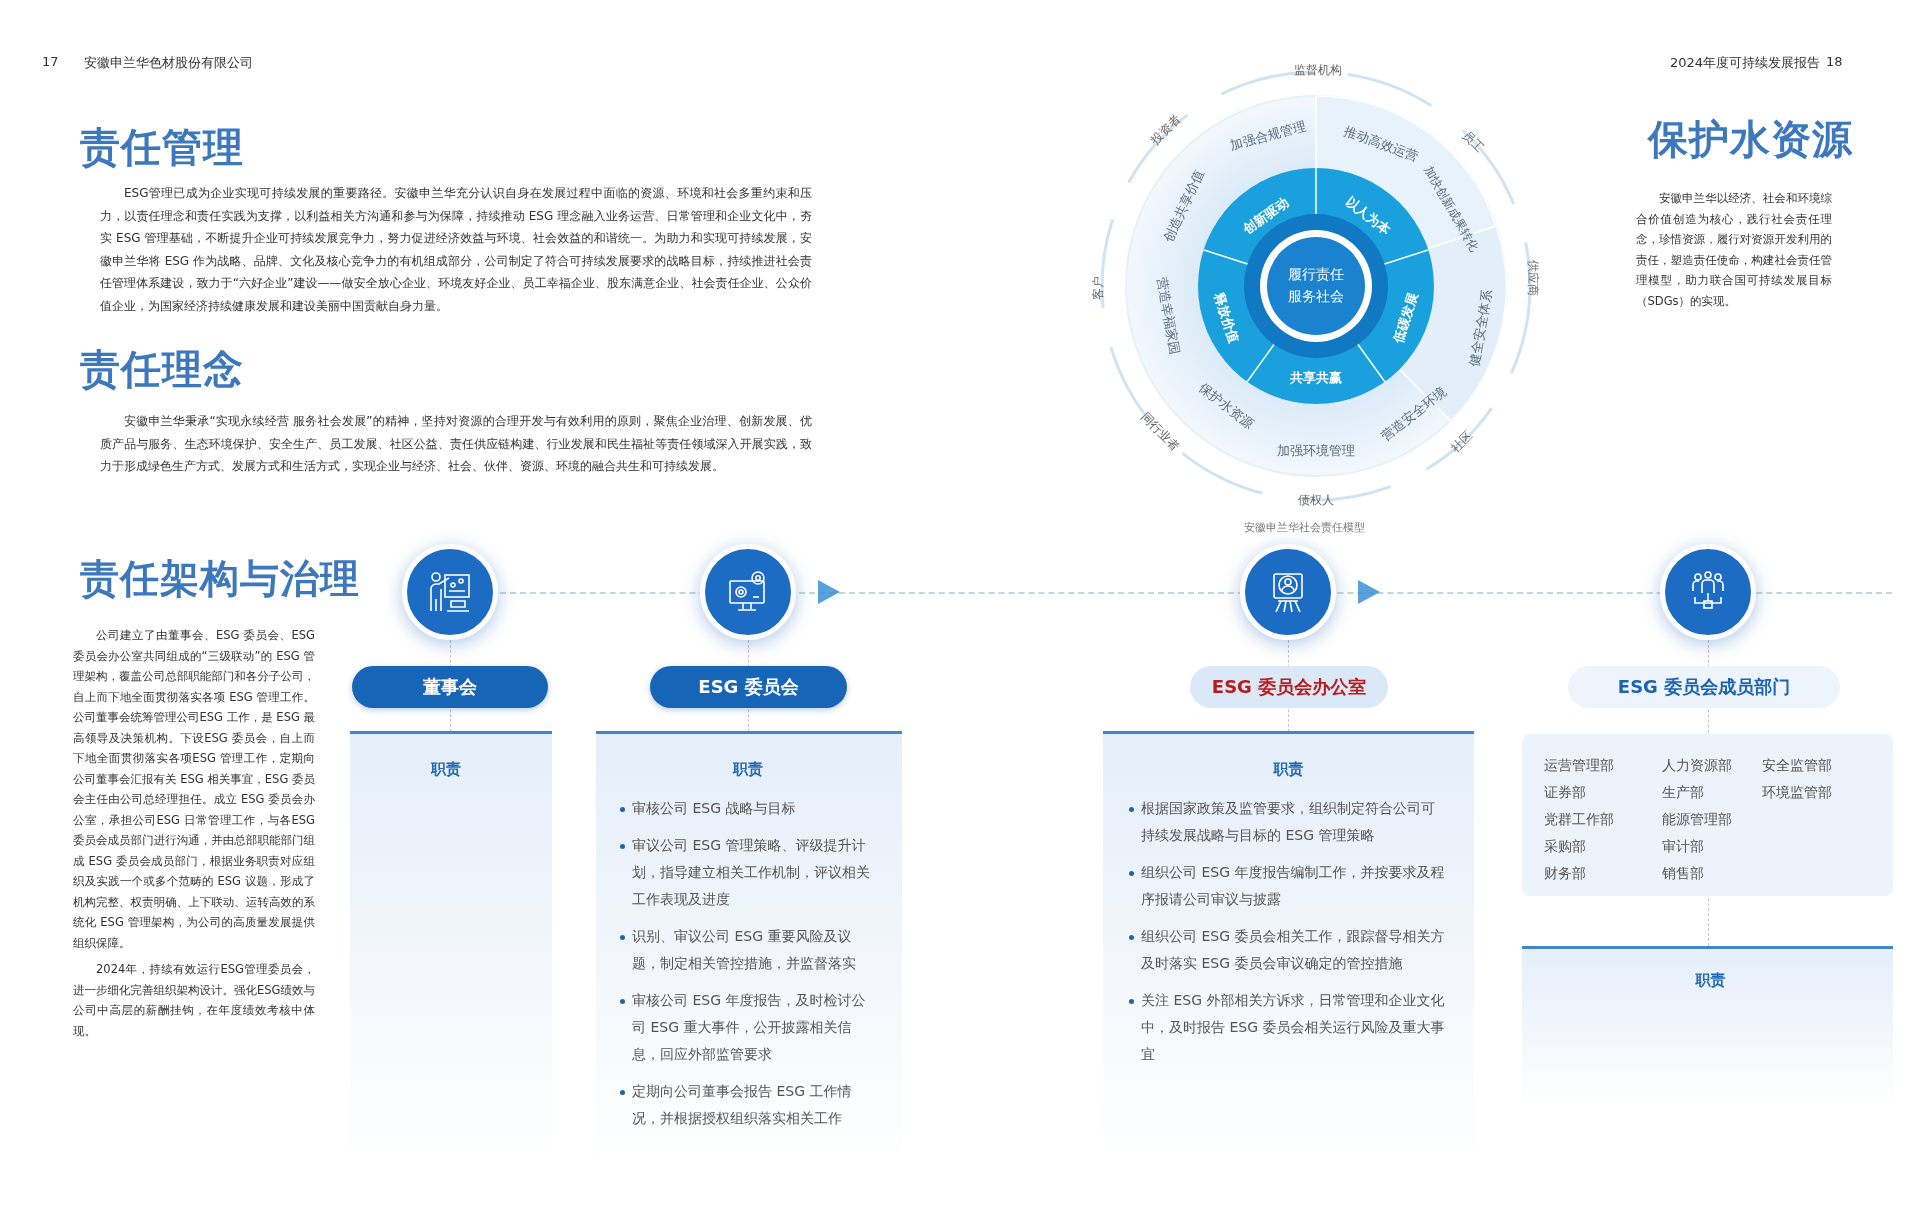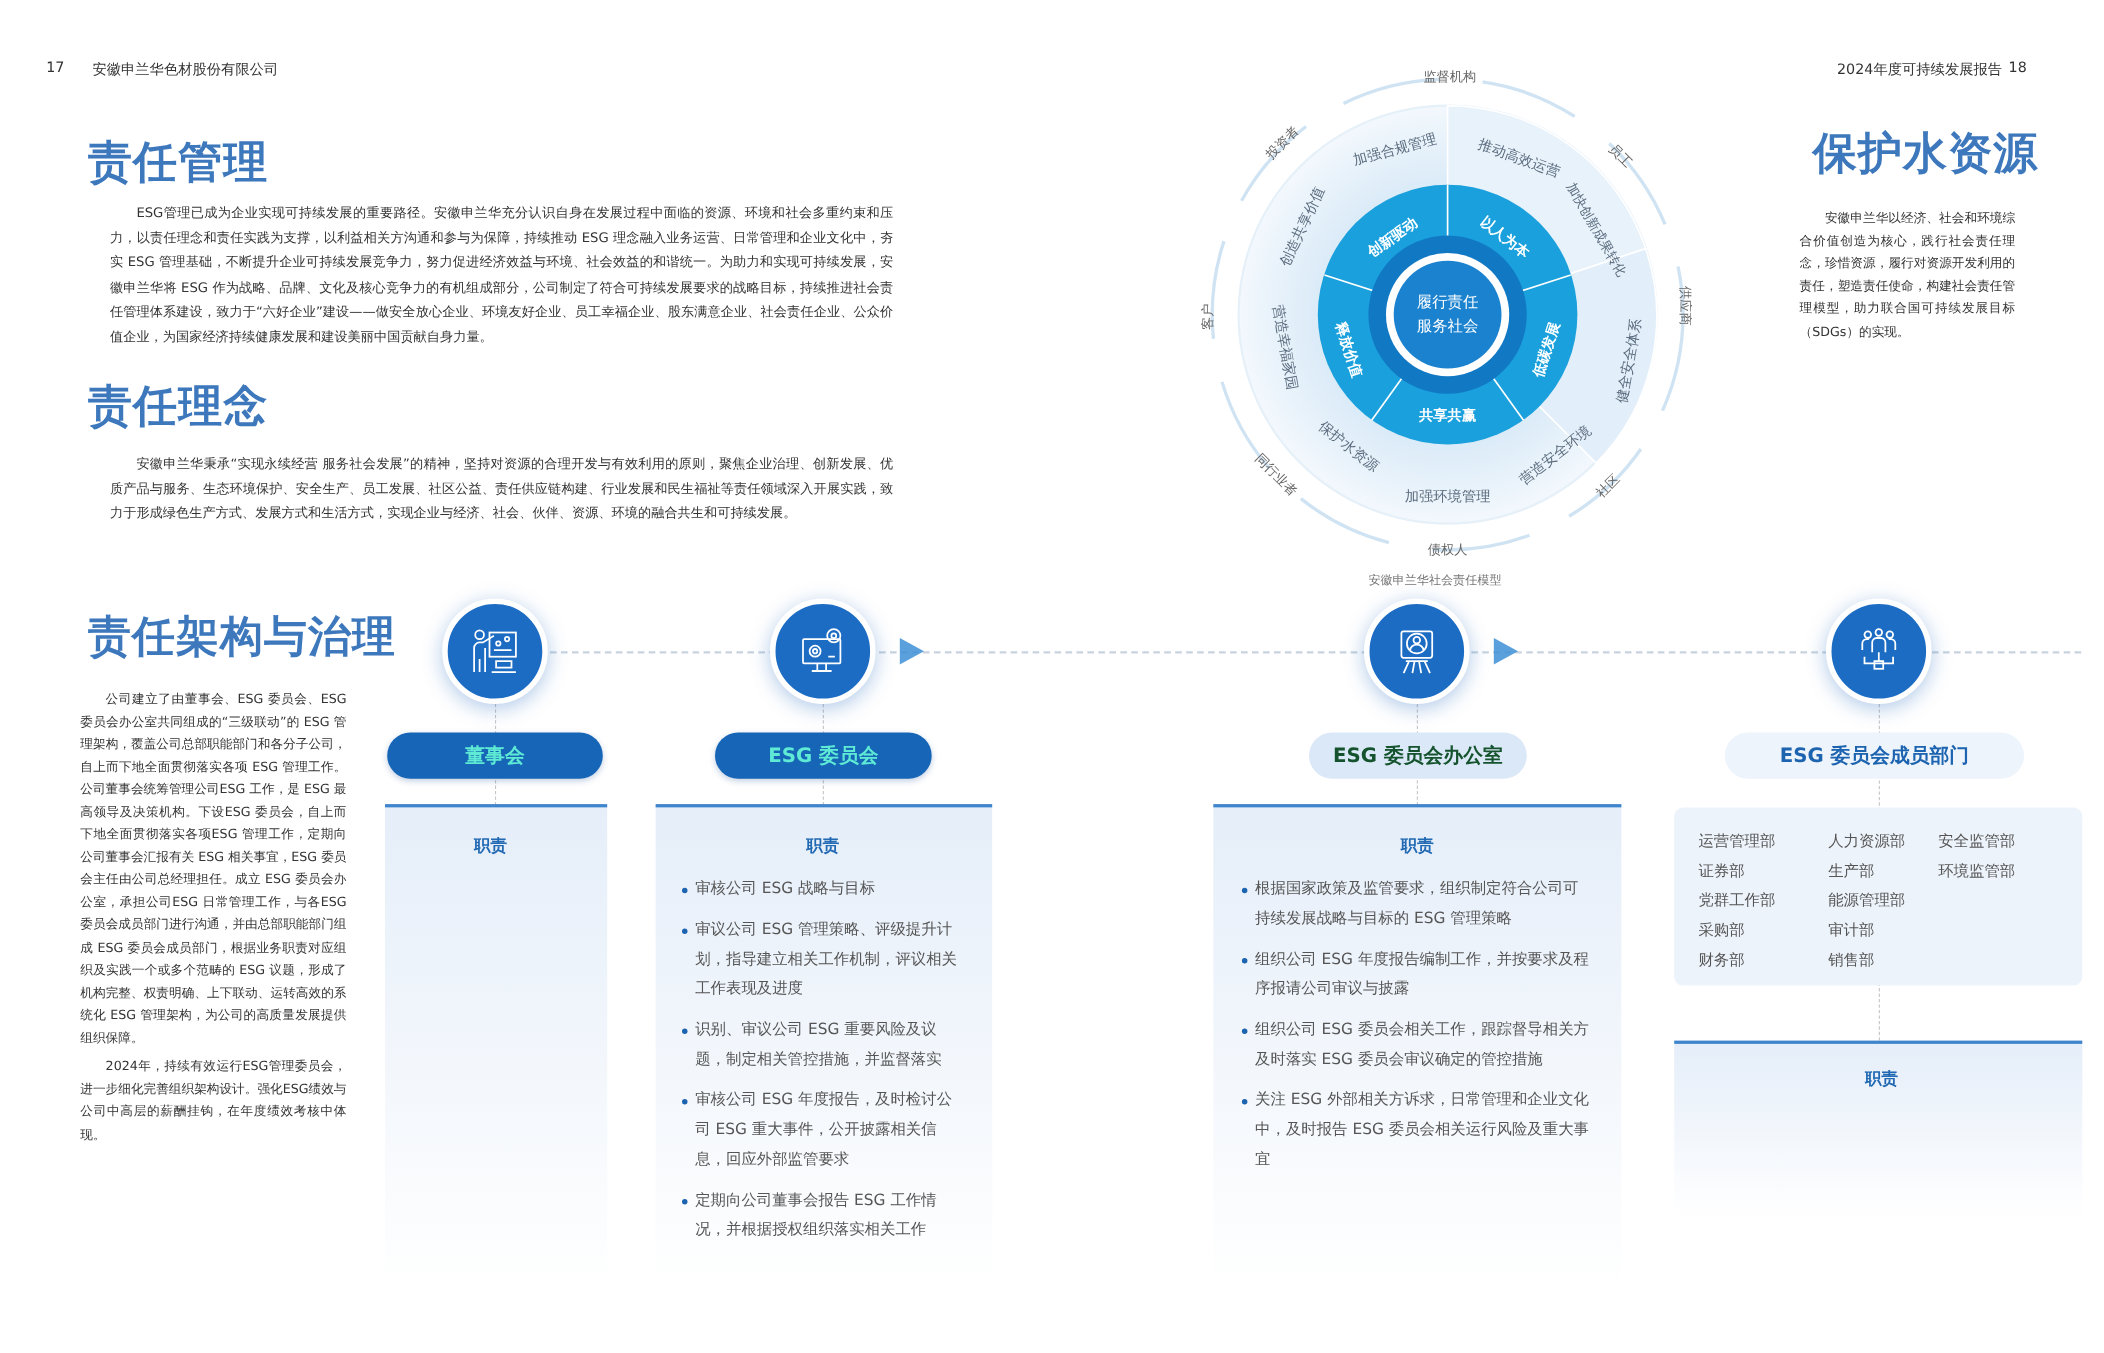--- a/index.html
+++ b/index.html
@@ -21,22 +21,22 @@
 
   
   .dash-line { top: 592px; height: 0; border-top: 2px dashed #c8d3df; }
   .node { width: 96px; height: 96px; border-radius: 50%; background: #1c6cc4; border: 5px solid #fff;
           box-shadow: 0 4px 18px rgba(30,100,190,0.35); transform: translate(-50%, -50%); top: 592px;
           display: flex; align-items: center; justify-content: center; }
   .arrow { top: 580px; width: 0; height: 0; border-top: 12px solid transparent; border-bottom: 12px solid transparent; border-left: 22px solid #3d8fd6; opacity: 0.85; }
   .vdash { width: 0; border-left: 1px dashed #c5c5c5; }
   .pill { top: 666px; height: 42px; border-radius: 21px; display: flex; align-items: center; justify-content: center;
           font-size: 18px; font-weight: bold; }
-  .pill.dark { background: #1665b6; color: #5eead4; box-shadow: 0 2px 6px rgba(0,60,140,0.25); }
-  .pill.light { background: #dbe8f7; color: #14532d; }
+  .pill.dark { background: #1665b6; color: #ffffff; box-shadow: 0 2px 6px rgba(0,60,140,0.25); }
+  .pill.light { background: #dbe8f7; color: #b91c1c; }
   .pill.lighter { background: #eef4fb; color: #1c63b0; }
   .card { border-top: 3px solid #3f85cd; background: linear-gradient(#e5eef9 0%, #f3f7fc 55%, #ffffff 100%); }
   .card-title { text-align: center; font-size: 15px; font-weight: bold; color: #2169b3; margin-top: 26px; margin-bottom: 16px; }
   .card ul { list-style: none; }
   .card li { position: relative; font-size: 14px; line-height: 27px; color: #555; margin-bottom: 10px; padding-left: 12px; }
   .card li::before { content: ""; position: absolute; left: 0; top: 12px; width: 5px; height: 5px; border-radius: 50%; background: #1c63b0; }
   .members { background: #edf3fb; border-radius: 8px; }
   .members .col { position: absolute; top: 18px; font-size: 14px; line-height: 27px; color: #555; }
 </style>
 </head>

